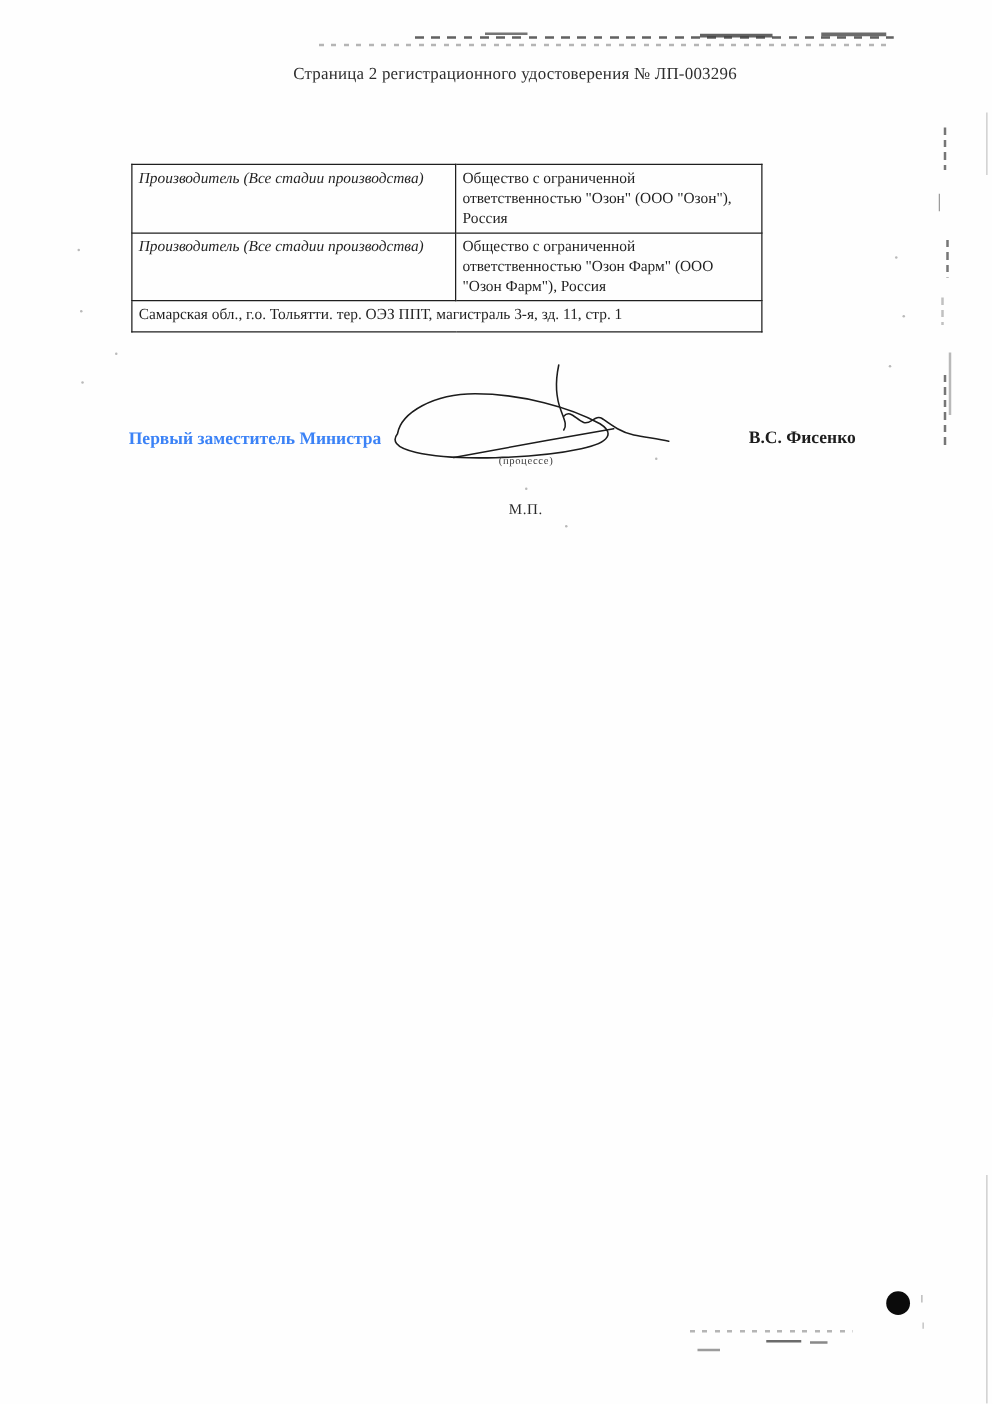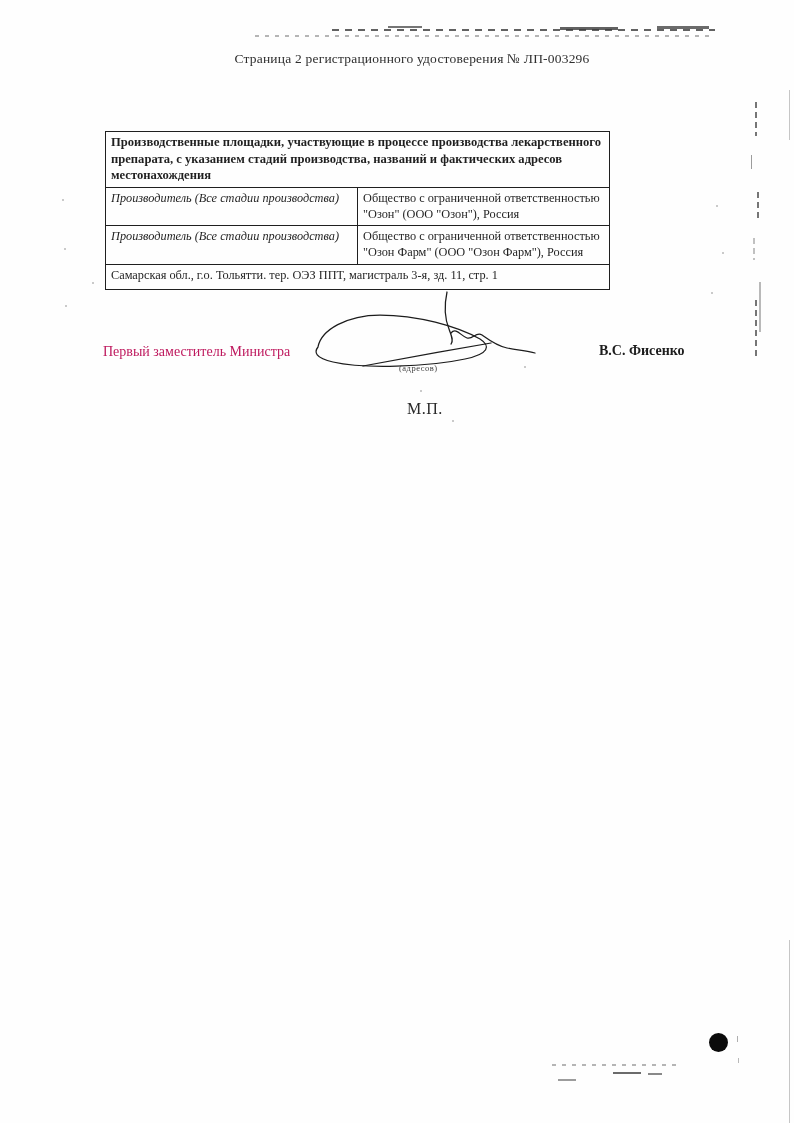--- a/index.html
+++ b/index.html
@@ -20,25 +20,25 @@
   .sites-table td{
     border:1.6px solid #1f1f1f;padding:2px 5px 3px 5px;
     font-size:12.3px;line-height:1.32;color:#1f1f1f;vertical-align:top;
     overflow:hidden;
   }
   .sites-table .thead{font-weight:bold;height:48px;font-size:12.6px;}
   .sites-table .c-label{width:248px;font-style:italic;height:32px;}
   .sites-table .c-val{height:32px;margin-top:12px;}
   .sites-table .c-addr{height:19px;white-space:nowrap;}
   
-  .sig-title{position:absolute;left:103px;top:344px;font-weight:normal;font-size:14px;color:#be185d;text-align:right;}
+  .sig-title{position:absolute;left:103px;top:344px;font-weight:bold;font-size:14px;color:#3b82f6;text-align:right;}
   .sig-name{position:absolute;left:567px;top:343px;font-weight:bold;font-size:14px;color:#1d1d1d;margin-left:32px;}
   .sig-caption{position:absolute;left:399px;top:363px;font-size:8.5px;color:#3d3d3d;letter-spacing:.5px;}
   .sig-svg{position:absolute;left:295px;top:288px;}
-  .mp{position:absolute;left:407px;top:400px;font-size:16px;color:#2a2a2a;letter-spacing:.5px;text-align:center;}
+  .mp{position:absolute;left:407px;top:400px;font-size:12px;color:#2a2a2a;letter-spacing:.5px;text-align:center;}
   
   .dashes-h{position:absolute;height:2px;background:repeating-linear-gradient(90deg,rgba(45,45,45,.75) 0 7px,transparent 7px 13px);}
   .dashes-h.light{background:repeating-linear-gradient(90deg,rgba(80,80,80,.42) 0 4px,transparent 4px 10px);}
   .dashes-v{position:absolute;width:2px;background:repeating-linear-gradient(180deg,rgba(60,60,60,.7) 0 6px,transparent 6px 10px);}
   .seg{position:absolute;background:#3a3a3a;}
   .speck{position:absolute;width:2px;height:2px;background:#8a8a8a;border-radius:50%;opacity:.6;}
   .edge-line{position:absolute;width:1px;background:#c6c6c6;}
   .black-dot{
     position:absolute;left:709px;top:1033px;width:19px;height:19px;border-radius:50%;background:#0b0b0b;
   }
@@ -52,23 +52,20 @@
   <div class="dashes-h light" style="left:255px;top:35px;width:455px;"></div>
   <div class="seg" style="left:560px;top:27px;width:58px;height:3px;opacity:.8;"></div>
   <div class="seg" style="left:657px;top:26px;width:52px;height:3px;opacity:.75;"></div>
   <div class="seg" style="left:388px;top:26px;width:34px;height:2px;opacity:.7;"></div>
 
   <div class="doc-header">Страница 2 регистрационного удостоверения № ЛП-003296</div>
 
   <table class="sites-table">
     <tbody>
       <tr>
-        <td colspan="2" class="thead">Производственные площадки, участвующие в процессе производства лекарственного препарата, с указанием стадий производства, названий и фактических адресов местонахождения</td>
-      </tr>
-      <tr>
         <td class="c-label">Производитель (Все стадии производства)</td>
         <td class="c-val">Общество с ограниченной ответственностью "Озон" (ООО "Озон"), Россия</td>
       </tr>
       <tr>
         <td class="c-label">Производитель (Все стадии производства)</td>
         <td class="c-val">Общество с ограниченной ответственностью "Озон Фарм" (ООО "Озон Фарм"), Россия</td>
       </tr>
       <tr>
         <td colspan="2" class="c-addr">Самарская обл., г.о. Тольятти. тер. ОЭЗ ППТ, магистраль 3-я, зд. 11, стр. 1</td>
       </tr>
@@ -79,21 +76,21 @@
 
   <svg class="sig-svg" width="245" height="95" viewBox="0 0 245 95">
     <g fill="none" stroke="#1c1c1c" stroke-width="1.25" stroke-linecap="round">
       <path d="M 23,59 C 26,42 52,27 85,27 C 122,27 162,38 185,51 C 196,58 194,66 170,71 C 133,79 68,81 38,74 C 20,70 19,64 23,59"></path>
       <path d="M 152,4 C 149,18 150,31 154,41 C 156,47 159,52 156,56"></path>
       <path d="M 156,45 C 161,39 166,48 172,50 C 178,52 181,43 187,47 C 194,52 202,58 212,60 C 222,62 232,63 240,65"></path>
       <path d="M 68,78 C 105,71 155,62 196,55"></path>
     </g>
   </svg>
 
-  <div class="sig-caption">(адресов)</div>
+  <div class="sig-caption">(процессе)</div>
   <div class="sig-name">В.С. Фисенко</div>
   <div class="mp">М.П.</div>
 
   <div class="dashes-v" style="left:755px;top:102px;height:34px;"></div>
   <div class="seg" style="left:751px;top:155px;width:1px;height:14px;opacity:.5;"></div>
   <div class="dashes-v" style="left:757px;top:192px;height:30px;"></div>
   <div class="dashes-v" style="left:753px;top:238px;height:22px;opacity:.45;"></div>
   <div class="seg" style="left:759px;top:282px;width:2px;height:50px;opacity:.35;"></div>
   <div class="dashes-v" style="left:755px;top:300px;height:58px;"></div>
   <div class="edge-line" style="left:789px;top:90px;height:50px;"></div>

